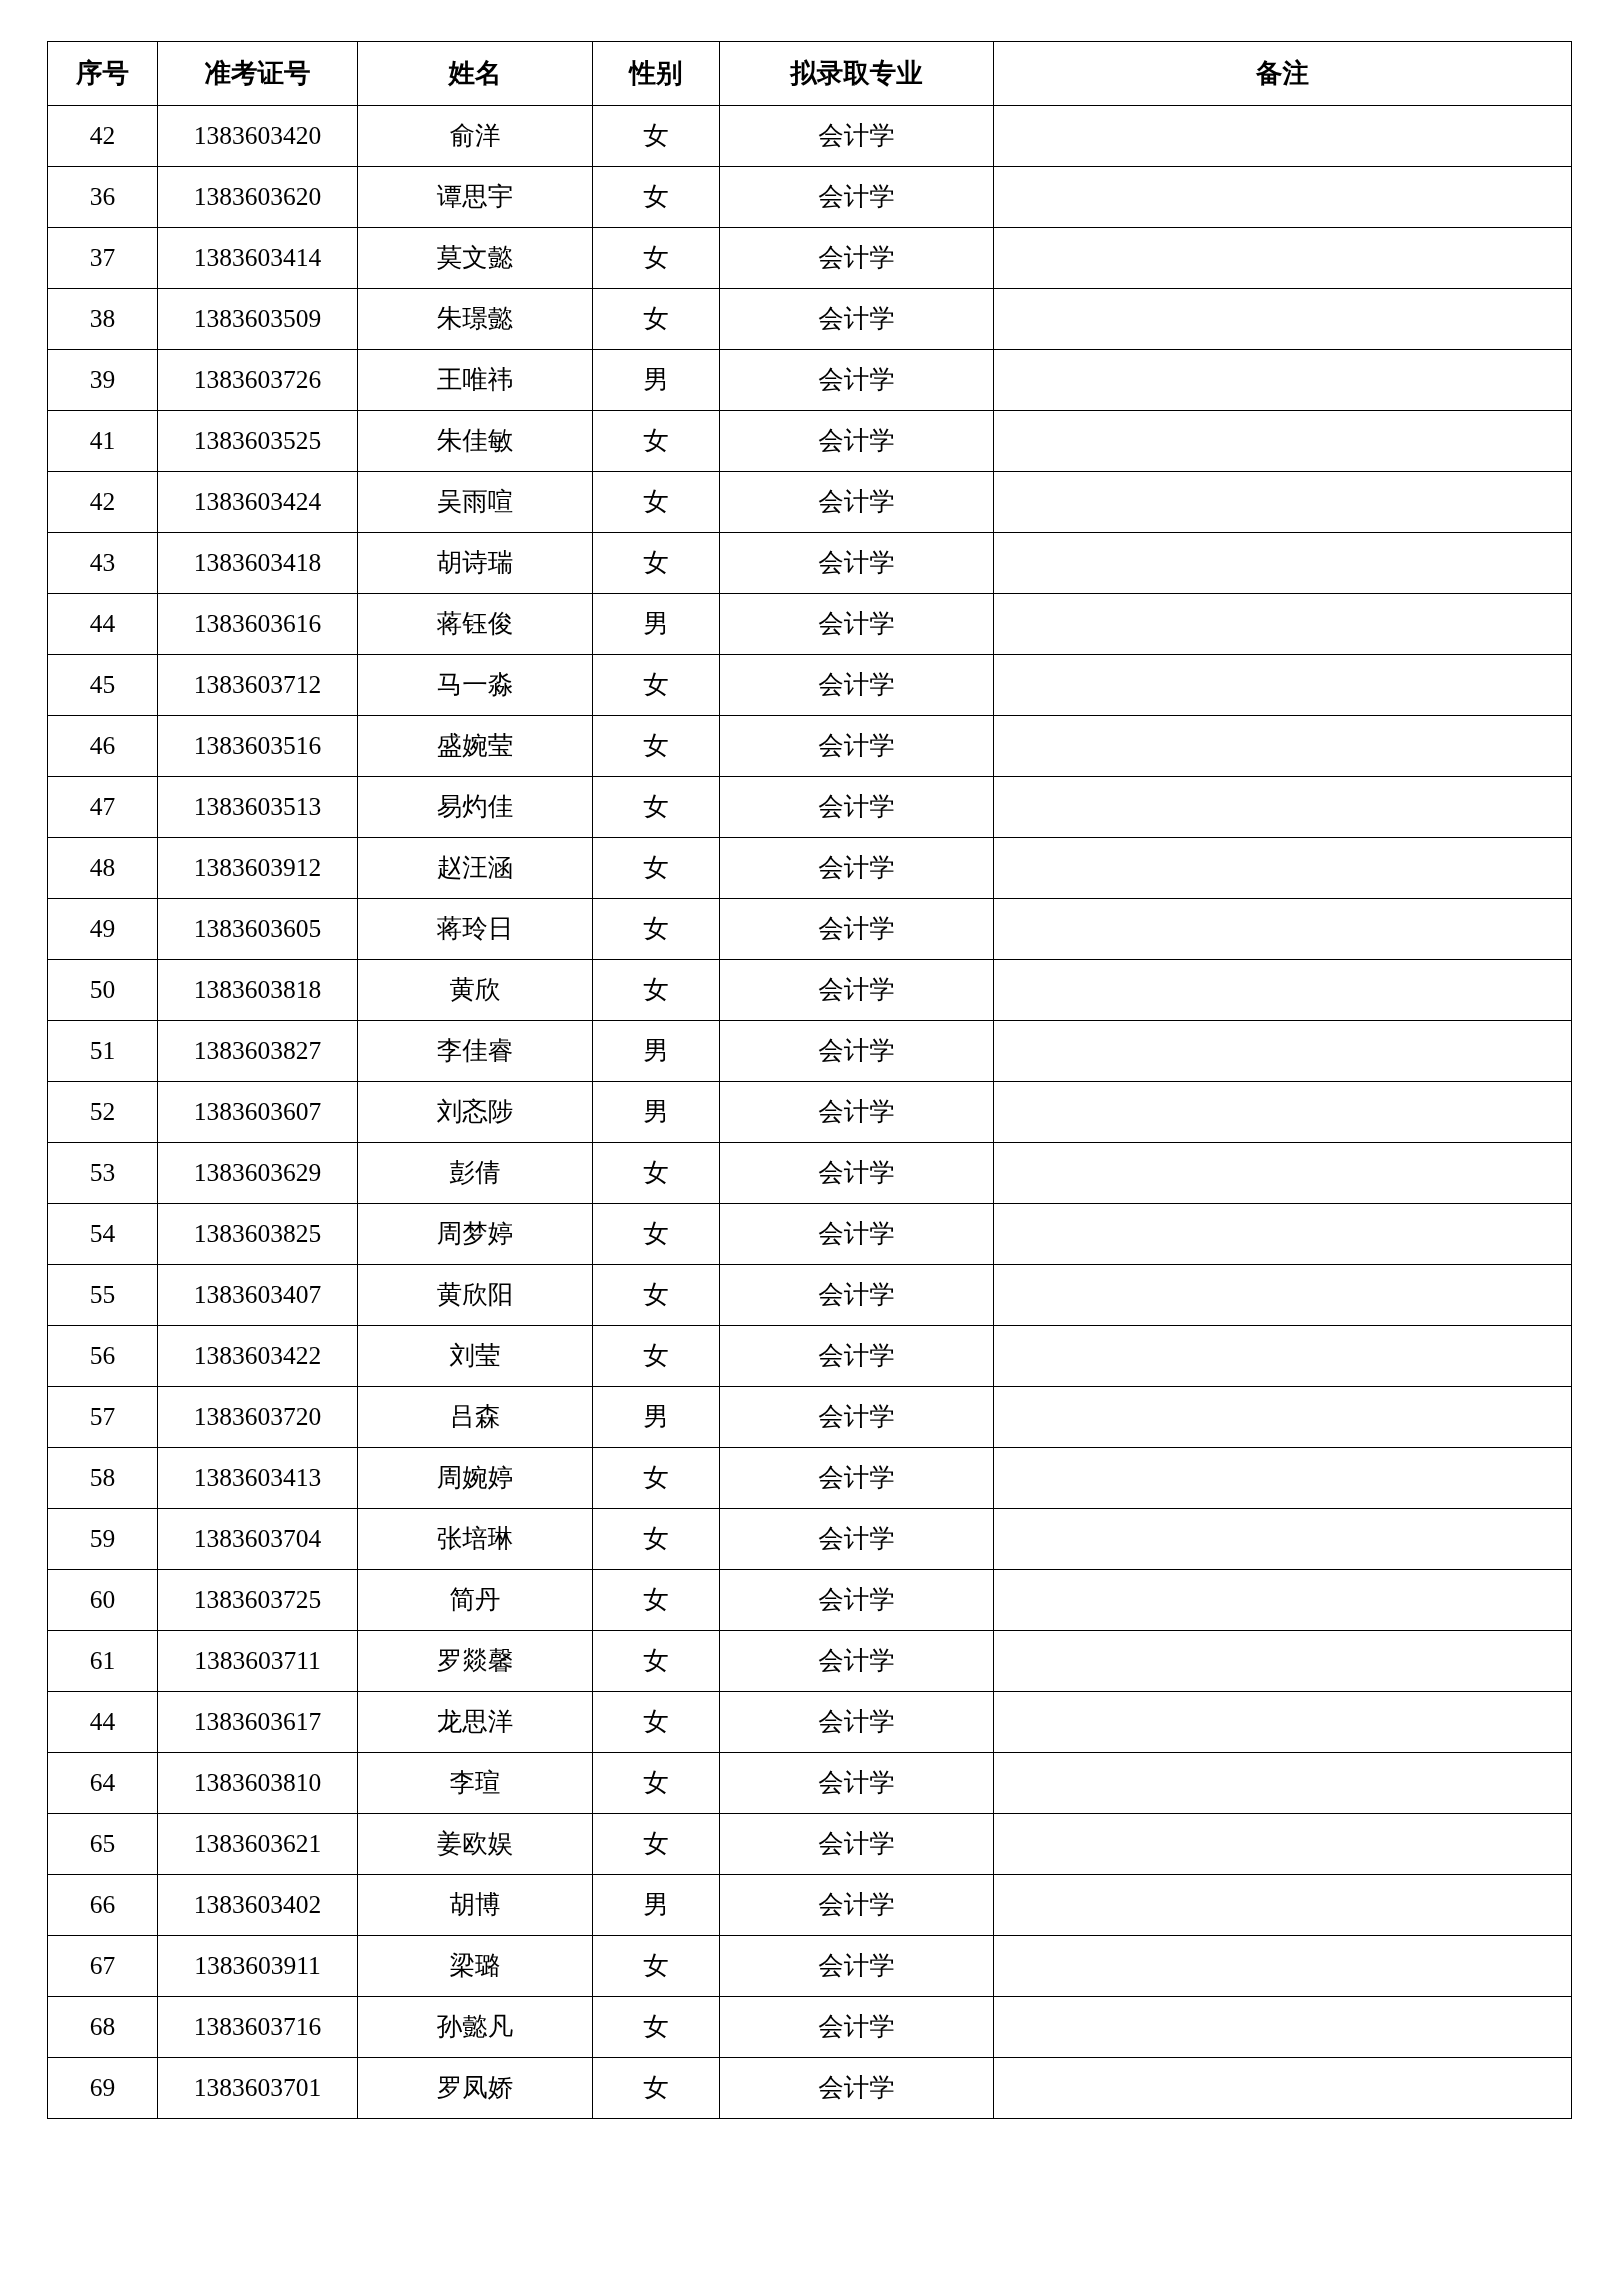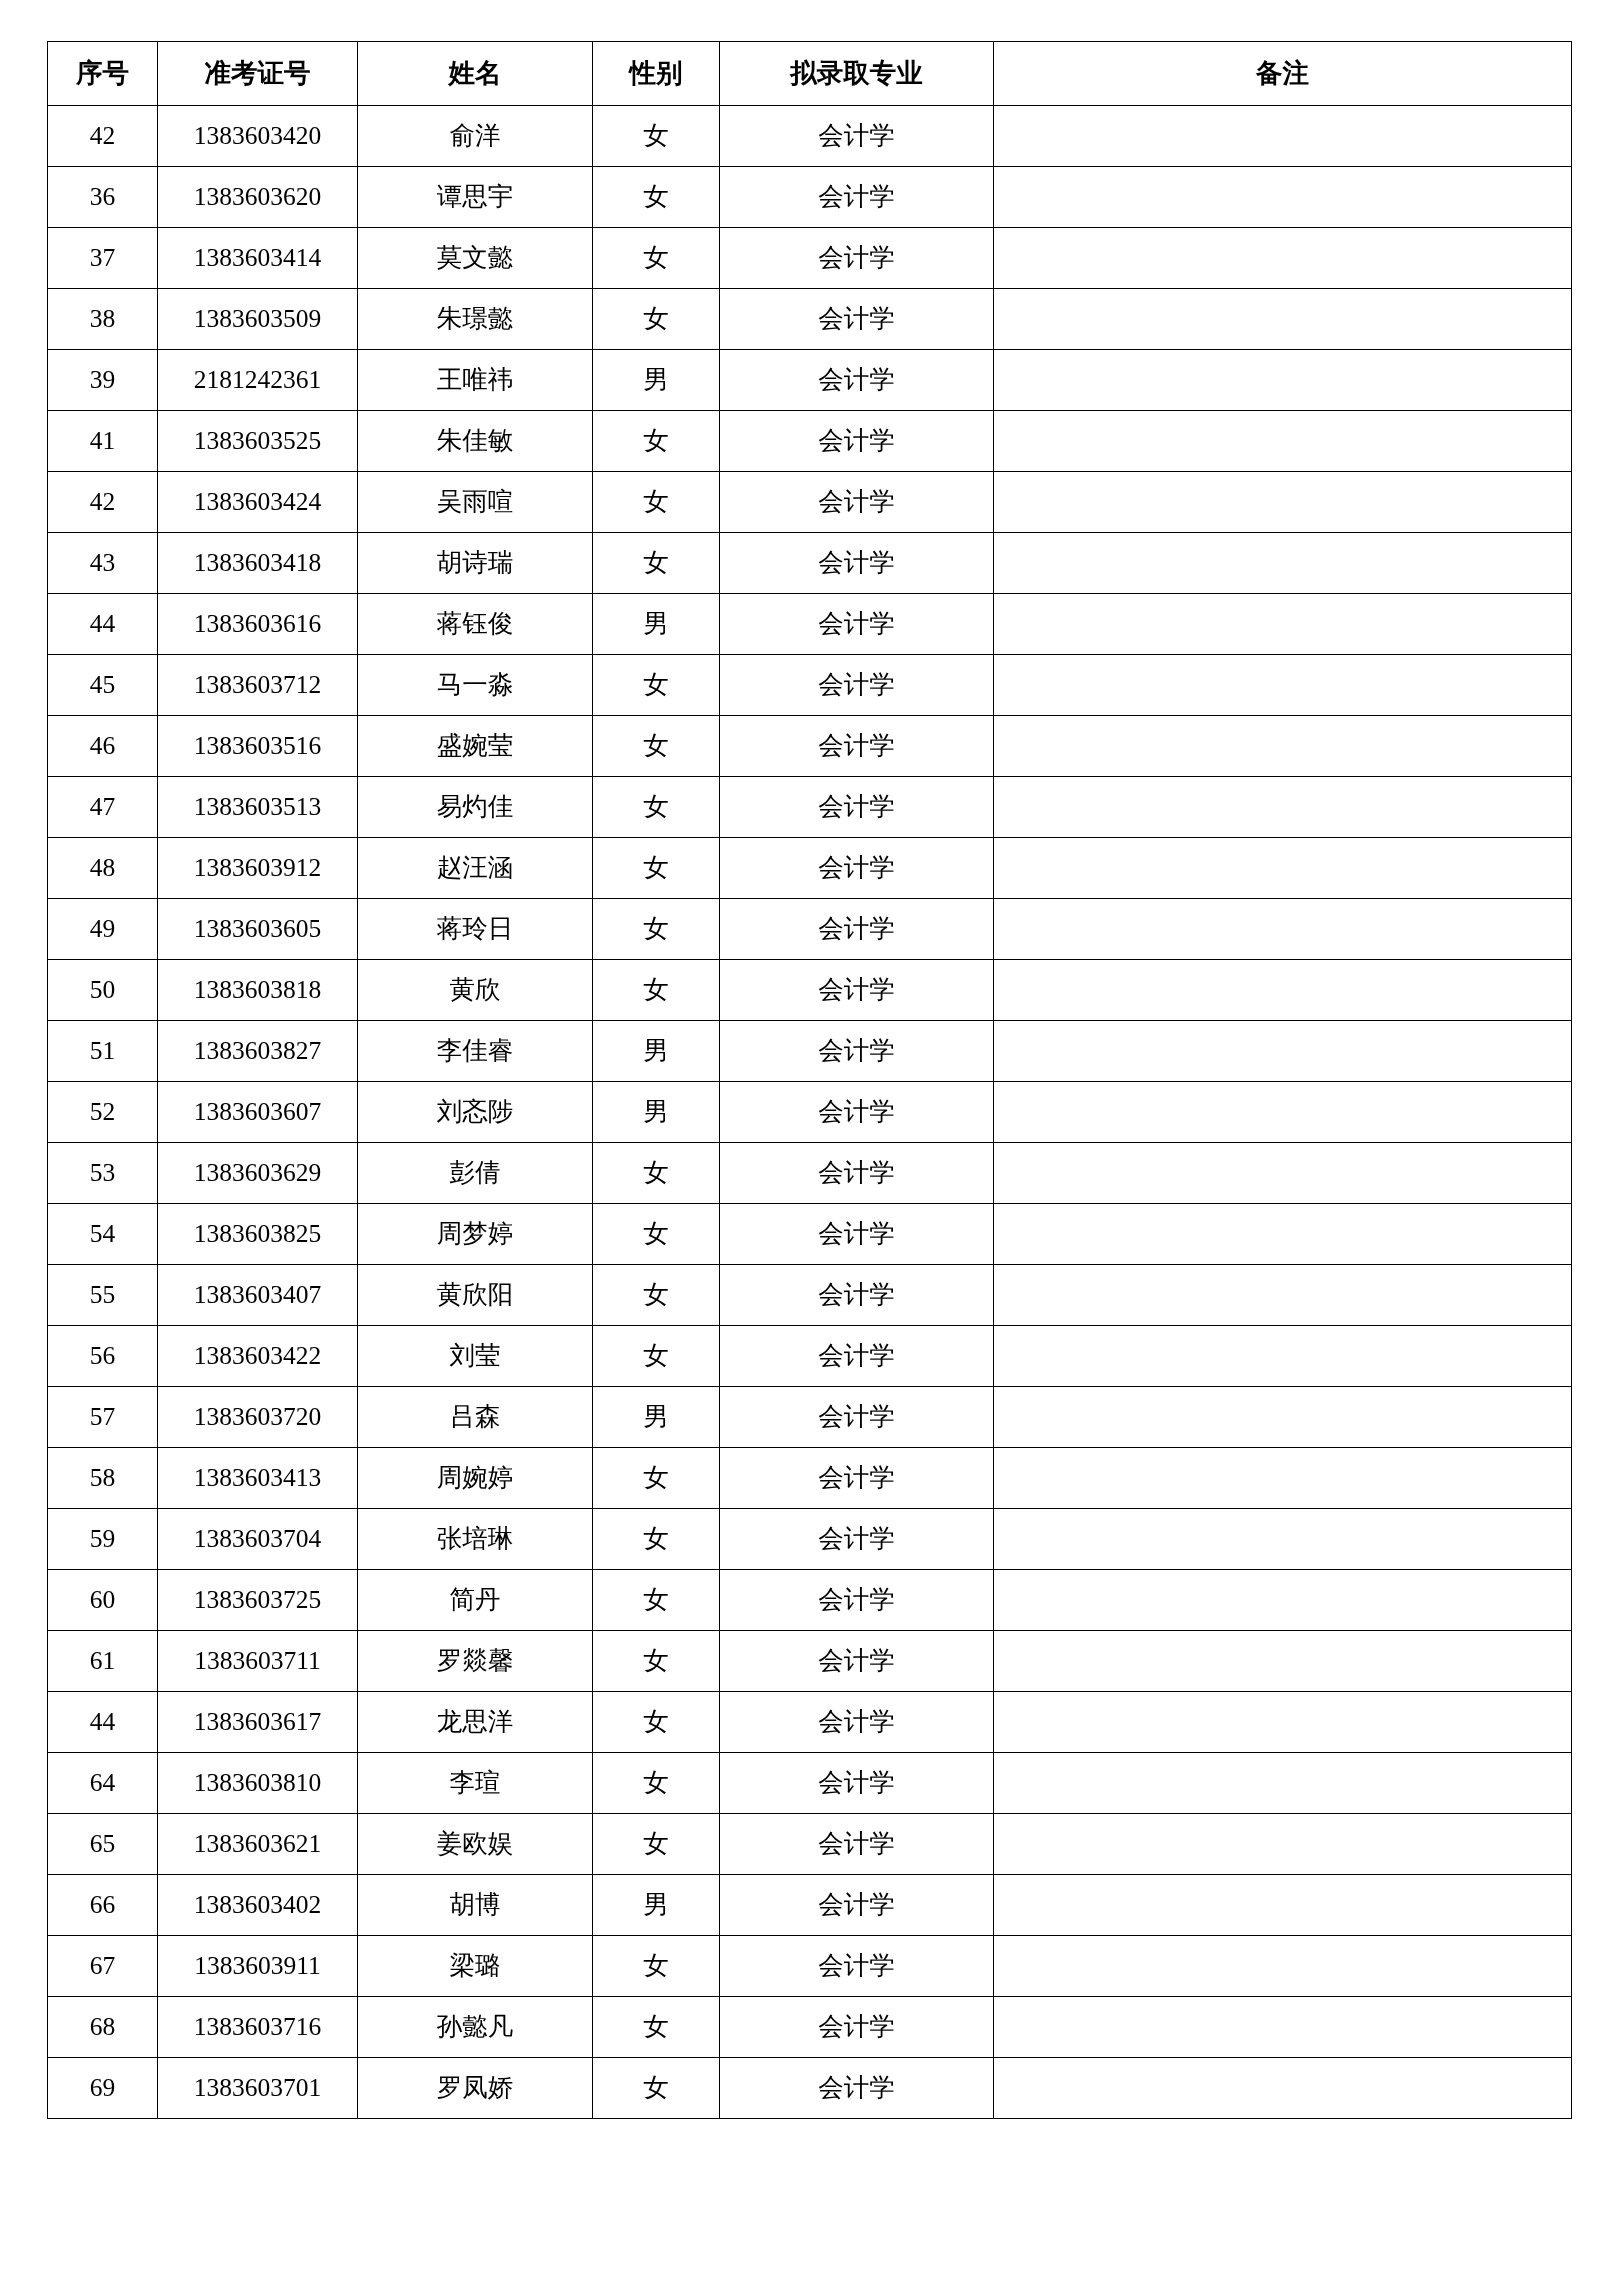--- a/index.html
+++ b/index.html
@@ -105,21 +105,21 @@
         <tr>
           <td class="idx">38</td>
           <td class="ticket">1383603509</td>
           <td class="name">朱璟懿</td>
           <td class="gender">女</td>
           <td class="major">会计学</td>
           <td class="remark"></td>
         </tr>
         <tr>
           <td class="idx">39</td>
-          <td class="ticket">2181242361</td>
+          <td class="ticket">1383603726</td>
           <td class="name">王唯祎</td>
           <td class="gender">男</td>
           <td class="major">会计学</td>
           <td class="remark"></td>
         </tr>
         <tr>
           <td class="idx">41</td>
           <td class="ticket">1383603525</td>
           <td class="name">朱佳敏</td>
           <td class="gender">女</td>

